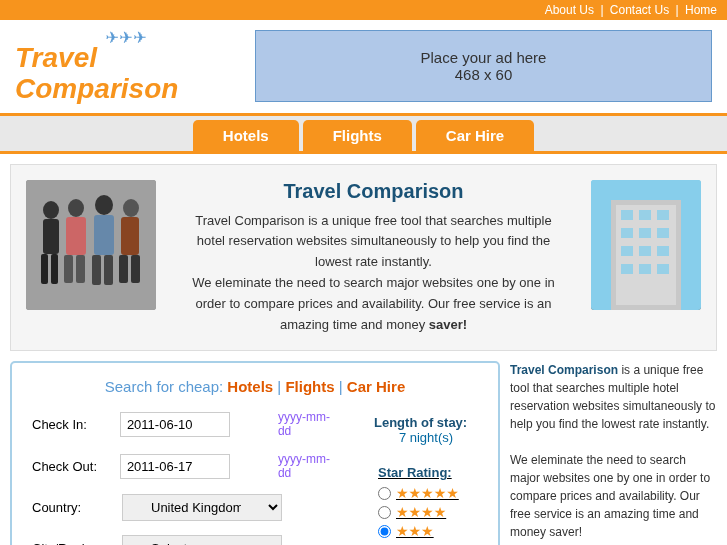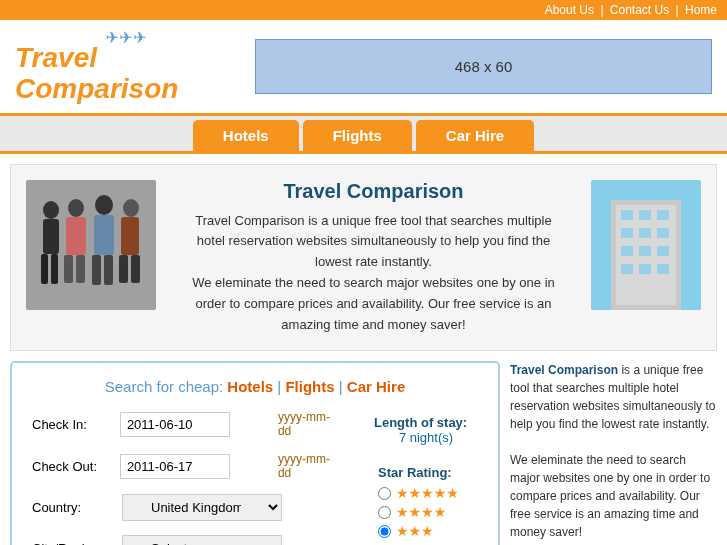--- a/index.html
+++ b/index.html
@@ -88,21 +88,21 @@
       flex-shrink: 0;
       overflow: hidden;
       border-radius: 3px;
     }
     
     .people-svg { width: 130px; height: 130px; }
 
     #hero-text { flex: 1; text-align: center; padding: 0 10px; }
     #hero-title { color: #1a5276; font-size: 20px; font-weight: bold; margin-bottom: 8px; }
     #hero-body { color: #333; font-size: 13px; line-height: 1.6; }
-    #hero-body strong { font-weight: normal; }
+    #hero-body strong { font-weight: bold; }
 
     #hero-image-right {
       width: 110px;
       height: 130px;
       background: linear-gradient(180deg, #87CEEB 0%, #4682B4 40%, #888 60%, #666 100%);
       flex-shrink: 0;
       border-radius: 3px;
       overflow: hidden;
     }
     .building-svg { width: 110px; height: 130px; }
@@ -144,21 +144,21 @@
       gap: 12px;
     }
     .date-input {
       width: 110px;
       padding: 4px 6px;
       border: 1px solid #ccc;
       font-size: 13px;
       background: #fff;
     }
     .date-placeholder {
-      color: #a16207;
+      color: #8b5cf6;
       font-size: 12px;
       margin-left: 36px;
     }
     .country-select, .city-select {
       width: 160px;
       padding: 4px 24px;
       border: 1px solid #ccc;
       font-size: 13px;
     }
 
@@ -171,20 +171,21 @@
       font-size: 13px;
     }
     #length-value {
       color: #0369a1;
       font-size: 13px;
       text-align: center;
     }
 
     #star-rating-section {
       margin-left: 20px;
+      text-decoration: underline;
     }
     #star-label {
       color: #1a5276;
       font-weight: bold;
       font-size: 13px;
       margin-bottom: 5px;
     }
     .star-row {
       display: flex;
       align-items: center;
@@ -214,20 +215,21 @@
   <span> | </span>
   <a href="#">Home</a>
 </div>
 
 <div id="header">
   <div id="logo-area">
     <span id="logo-birds">✈ ✈ ✈</span>
     <div id="logo-text">Travel Comparison</div>
   </div>
   <div id="ad-banner">
+    <div>Place your ad here</div>
     <div>468 x 60</div>
   </div>
 </div>
 
 <div id="nav-tabs">
   <div class="nav-tab">Hotels</div>
   <div class="nav-tab">Flights</div>
   <div class="nav-tab">Car Hire</div>
 </div>
 

